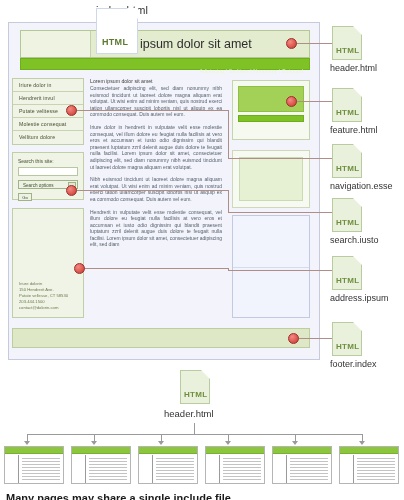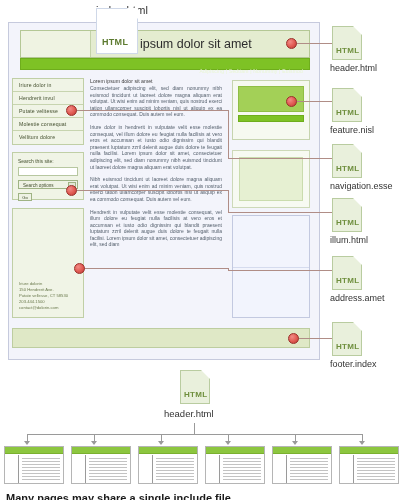--- a/index.html
+++ b/index.html
@@ -306,39 +306,39 @@
   <div class="fileicon r-icon" style="left:332px; top:26px;">
     <div class="fold"></div>
     <div class="htxt">HTML</div>
   </div>
   <div class="r-label" style="left:330px; top:63px;">header.html</div>
 
   <div class="fileicon r-icon" style="left:332px; top:88px;">
     <div class="fold"></div>
     <div class="htxt">HTML</div>
   </div>
-  <div class="r-label" style="left:330px; top:125px;">feature.nisl</div>
+  <div class="r-label" style="left:330px; top:125px;">feature.html</div>
 
   <div class="fileicon r-icon" style="left:332px; top:144px;">
     <div class="fold"></div>
     <div class="htxt">HTML</div>
   </div>
   <div class="r-label" style="left:330px; top:181px;">navigation.esse</div>
 
   <div class="fileicon r-icon" style="left:332px; top:198px;">
     <div class="fold"></div>
     <div class="htxt">HTML</div>
   </div>
-  <div class="r-label" style="left:330px; top:235px;">illum.html</div>
+  <div class="r-label" style="left:330px; top:235px;">search.iusto</div>
 
   <div class="fileicon r-icon" style="left:332px; top:256px;">
     <div class="fold"></div>
     <div class="htxt">HTML</div>
   </div>
-  <div class="r-label" style="left:330px; top:293px;">address.amet</div>
+  <div class="r-label" style="left:330px; top:293px;">address.ipsum</div>
 
   <div class="fileicon r-icon" style="left:332px; top:322px;">
     <div class="fold"></div>
     <div class="htxt">HTML</div>
   </div>
   <div class="r-label" style="left:330px; top:359px;">footer.index</div>
 
   <div class="bottom">
 
     <div class="fileicon b-icon">

